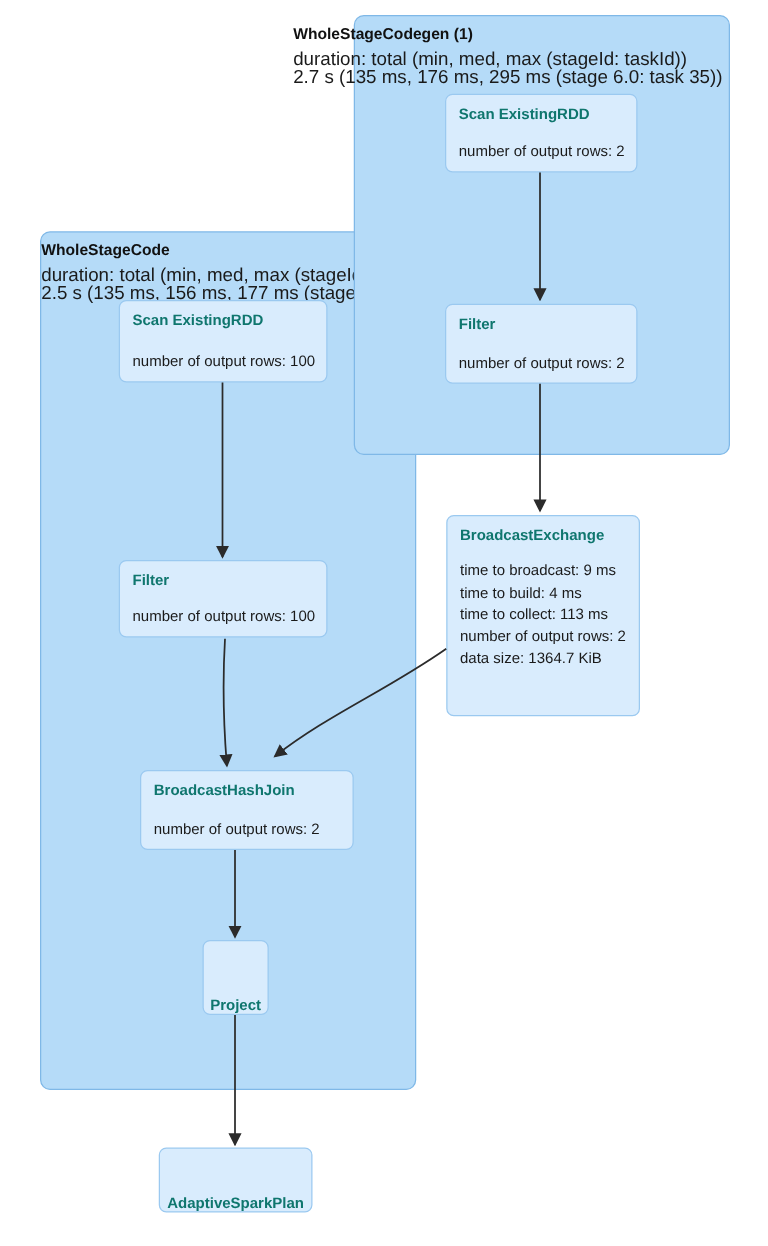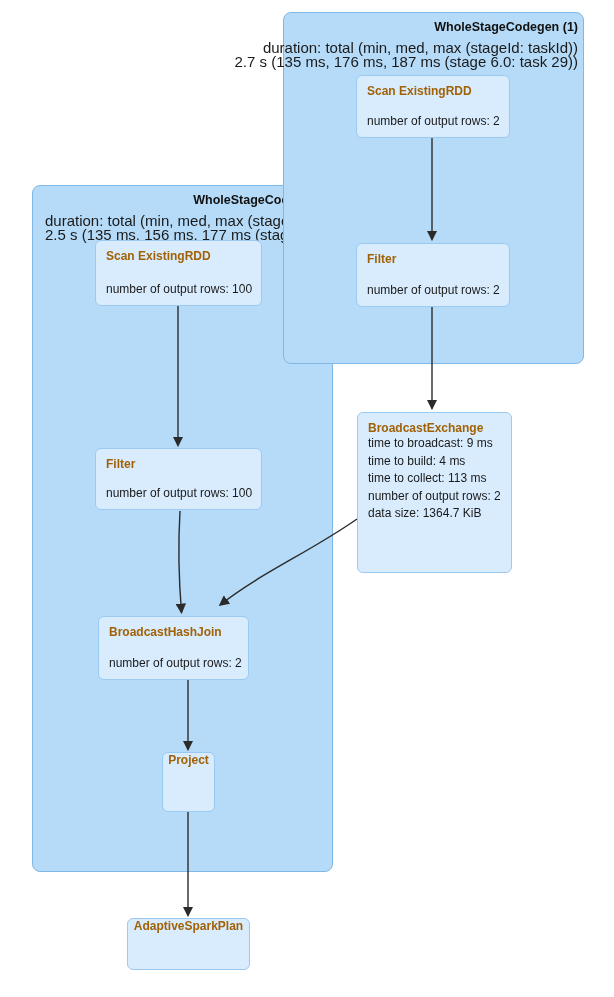--- a/index.html
+++ b/index.html
@@ -17,25 +17,24 @@
     background: #b5dbf8;
     border: 1.5px solid #7fb8e7;
     border-radius: 8px;
     box-sizing: border-box;
   }
   .cluster-right { z-index: 2; }
   .cluster-left  { z-index: 1; }
   .cluster-label {
     position: absolute;
     top: 6px;
-    text-align: right;
     white-space: nowrap;
   }
   .cluster-right .cluster-label { right: 5px; }
-  .cluster-left  .cluster-label { left: 0; width: 251px; padding-left: 12px; }
+  .cluster-left  .cluster-label { left: 0; width: 251px; }
   .cluster-title {
     font-weight: bold;
     font-size: 12.5px;
     line-height: 16px;
     color: #111;
   }
   .cluster-duration {
     margin-top: 6px;
     font-size: 15px;
     line-height: 13.5px;
@@ -50,27 +49,27 @@
     z-index: 3;
   }
   .node-flex {
     display: flex;
     flex-direction: column;
     justify-content: space-between;
     padding: 8px 10px 9px 10px;
   }
   .node-center {
     display: flex;
-    align-items: flex-start;
+    align-items: flex-end;
     justify-content: center;
   }
-  .node-title  { font-weight: bold; white-space: nowrap; color: #a16207; }
+  .node-title  { font-weight: bold; white-space: nowrap; color: #0f766e; }
   .node-metric { white-space: nowrap; }
   .node-bex { padding: 8px 10px; }
-  .node-bex .metrics { }
+  .node-bex .metrics { margin-top: 13px; }
   .node-bex .node-metric { line-height: 17.6px; }
   .edges-layer {
     position: absolute;
     left: 0; top: 0;
     width: 614px; height: 997px;
     z-index: 5;
     pointer-events: none;
   }
 </style>
 </head>
@@ -86,21 +85,21 @@
         <div>2.5 s (135 ms, 156 ms, 177 ms (stage 7.0: t</div>
       </div>
     </div>
   </div>
 
   <div class="cluster cluster-right" style="left:283px; top:12px; width:301px; height:352px;">
     <div class="cluster-label">
       <div class="cluster-title">WholeStageCodegen (1)</div>
       <div class="cluster-duration">
         <div>duration: total (min, med, max (stageId: taskId))</div>
-        <div>2.7 s (135 ms, 176 ms, 187 ms (stage 6.0: task 29))</div>
+        <div>2.7 s (135 ms, 176 ms, 295 ms (stage 6.0: task 35))</div>
       </div>
     </div>
   </div>
 
   <div class="node node-flex" style="left:356px; top:75px; width:154px; height:63px;">
     <div class="node-title">Scan ExistingRDD</div>
     <div class="node-metric">number of output rows: 2</div>
   </div>
 
   <div class="node node-flex" style="left:356px; top:243px; width:154px; height:64px;">
@@ -122,21 +121,21 @@
   <div class="node node-flex" style="left:95px; top:240px; width:167px; height:66px;">
     <div class="node-title">Scan ExistingRDD</div>
     <div class="node-metric">number of output rows: 100</div>
   </div>
 
   <div class="node node-flex" style="left:95px; top:448px; width:167px; height:62px;">
     <div class="node-title">Filter</div>
     <div class="node-metric">number of output rows: 100</div>
   </div>
 
-  <div class="node node-flex" style="left:98px; top:616px; width:151px; height:64px;">
+  <div class="node node-flex" style="left:112px; top:616px; width:171px; height:64px;">
     <div class="node-title">BroadcastHashJoin</div>
     <div class="node-metric">number of output rows: 2</div>
   </div>
 
   <div class="node node-center" style="left:162px; top:752px; width:53px; height:60px;">
     <div class="node-title">Project</div>
   </div>
 
   <div class="node node-center" style="left:127px; top:918px; width:123px; height:52px;">
     <div class="node-title">AdaptiveSparkPlan</div>

